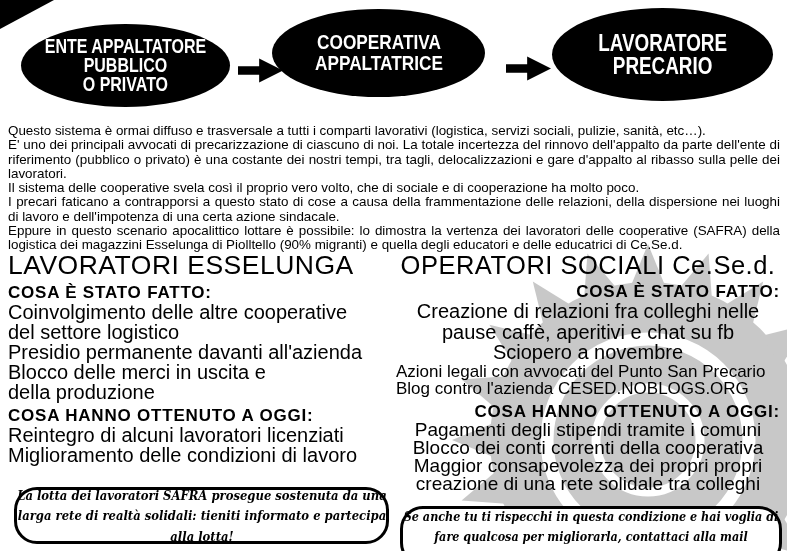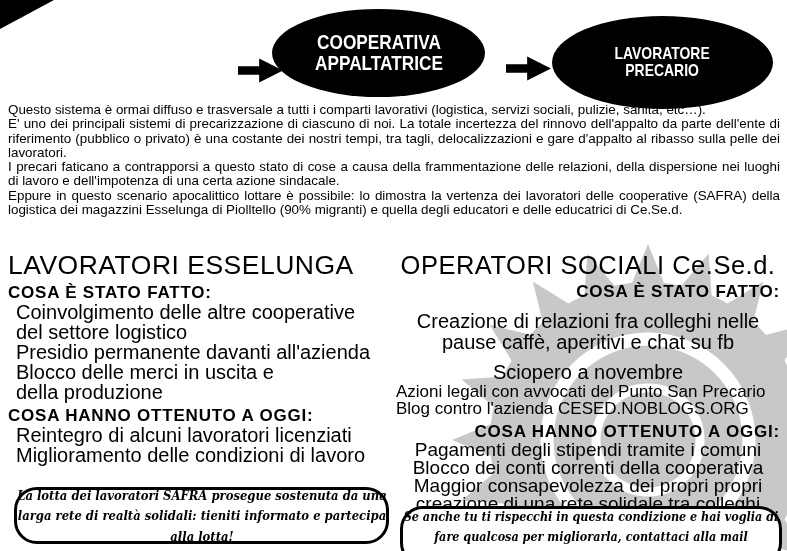--- a/index.html
+++ b/index.html
@@ -14,44 +14,44 @@
   }
   .watermark { position:absolute; left:443px; top:235px; z-index:0; }
 
   .ellipse {
     position:absolute; background:#000; border-radius:50%; color:#fff;
     display:flex; align-items:center; justify-content:center; z-index:1;
   }
   .etext { text-align:center; font-weight:700; line-height:0.98; transform:scaleX(0.82); white-space:nowrap; }
   .e1 { left:21px;  top:24px; width:209px; height:83px; font-size:19.5px; }
   .e2 { left:272px; top:9px;  width:213px; height:88px; font-size:21px; }
-  .e3 { left:552px; top:16px;  width:221px; height:93px; font-size:17px; }
+  .e3 { left:552px; top:8px;  width:221px; height:93px; font-size:23px; }
   .arrow {
     position:absolute; background:#000; width:45px; height:27px; z-index:1;
     clip-path:polygon(0 34%,47% 34%,47% 6%,100% 50%,47% 94%,47% 66%,0 66%);
   }
   .a1 { left:238px; top:57px; }
   .a2 { left:506px; top:55px; }
 
   .intro {
-    position:absolute; left:8px; top:103px; width:772px; z-index:2;
+    position:absolute; left:8px; top:124px; width:772px; z-index:2;
     font-size:13.4px; line-height:14.3px; text-align:justify;
   }
   .intro p { margin:0; }
 
   .col { position:absolute; top:252px; z-index:2; }
   .col-left  { left:8px;   width:384px; }
   .col-right { left:396px; width:384px; }
   .coltitle { margin:0; font-size:26.5px; line-height:26px; letter-spacing:0.5px; font-weight:400; }
   .col-right .coltitle { text-align:center; font-size:25.5px; }
   .secheading { margin:5px 0 0 0; font-size:17px; line-height:19px; letter-spacing:0.8px; font-weight:700; }
   .col-right .secheading { text-align:right; margin-top:4px; }
   .h2b { margin-top:4px; }
-  .col-left .item  { font-size:20px; line-height:20px; white-space:pre-line;margin-left:8px; }
-  .col-right .item { font-size:20px; line-height:20.5px; text-align:center; white-space:pre-line;margin-top:10px; }
+  .col-left .item  { font-size:20px; line-height:20px; white-space:pre-line; }
+  .col-right .item { font-size:20px; line-height:20.5px; text-align:center; white-space:pre-line; }
   .col-right .item-small { font-size:17px; line-height:17.5px; text-align:left; }
   .col-right .item-ob { font-size:19px; line-height:18.2px; text-align:center; }
 
   .note {
     position:absolute; border:3.5px solid #000; border-radius:23px; background:#fff;
     display:flex; align-items:center; justify-content:center; z-index:3; text-align:center;
   }
   .note-left  { left:14px;  top:487px; width:369px; height:51px; }
   .note-right { left:400px; top:506px; width:376px; height:54px; }
   .note-text {
@@ -92,38 +92,46 @@
       <use href="#tooth" transform="rotate(270)"></use>
       <use href="#tooth" transform="rotate(288)"></use>
       <use href="#tooth" transform="rotate(306)"></use>
       <use href="#tooth" transform="rotate(324)"></use>
       <use href="#tooth" transform="rotate(342)"></use>
     </g>
     <circle r="101" fill="none" stroke="#ffffff" stroke-width="13"></circle>
     <circle r="52" fill="none" stroke="#ffffff" stroke-width="9"></circle>
   </svg>
 
+  <div class="ellipse e1">
+    <div class="etext">
+      <div>ENTE APPALTATORE</div>
+      <div>PUBBLICO</div>
+      <div>O PRIVATO</div>
+    </div>
+  </div>
   <div class="arrow a1"></div>
   <div class="ellipse e2">
     <div class="etext">
       <div>COOPERATIVA</div>
       <div>APPALTATRICE</div>
     </div>
   </div>
   <div class="arrow a2"></div>
   <div class="ellipse e3">
     <div class="etext">
       <div>LAVORATORE</div>
       <div>PRECARIO</div>
     </div>
   </div>
 
   <div class="intro">
     <p>Questo sistema è ormai diffuso e trasversale a tutti i comparti lavorativi (logistica, servizi sociali, pulizie, sanità, etc…).</p>
-    <p>E' uno dei principali sistemi di precarizzazione di ciascuno di noi. La totale incertezza del rinnovo dell'appalto da parte dell'ente di riferimento (pubblico o privato) è una costante dei nostri tempi, tra tagli, delocalizzazioni e gare d'appalto al ribasso sulla pelle dei lavoratori.</p>
+    <p>E' uno dei principali avvocati di precarizzazione di ciascuno di noi. La totale incertezza del rinnovo dell'appalto da parte dell'ente di riferimento (pubblico o privato) è una costante dei nostri tempi, tra tagli, delocalizzazioni e gare d'appalto al ribasso sulla pelle dei lavoratori.</p>
+    <p>Il sistema delle cooperative svela così il proprio vero volto, che di sociale e di cooperazione ha molto poco.</p>
     <p>I precari faticano a contrapporsi a questo stato di cose a causa della frammentazione delle relazioni, della dispersione nei luoghi di lavoro e dell'impotenza di una certa azione sindacale.</p>
     <p>Eppure in questo scenario apocalittico lottare è possibile: lo dimostra la vertenza dei lavoratori delle cooperative (SAFRA) della logistica dei magazzini Esselunga di Piolltello (90% migranti) e quella degli educatori e delle educatrici di Ce.Se.d.</p>
   </div>
 
   <div class="col col-left">
     <h1 class="coltitle">LAVORATORI ESSELUNGA</h1>
     <h2 class="secheading">COSA È STATO FATTO:</h2>
     <div class="item">Coinvolgimento delle altre cooperative
 del settore logistico</div>
     <div class="item">Presidio permanente davanti all'azienda</div>

